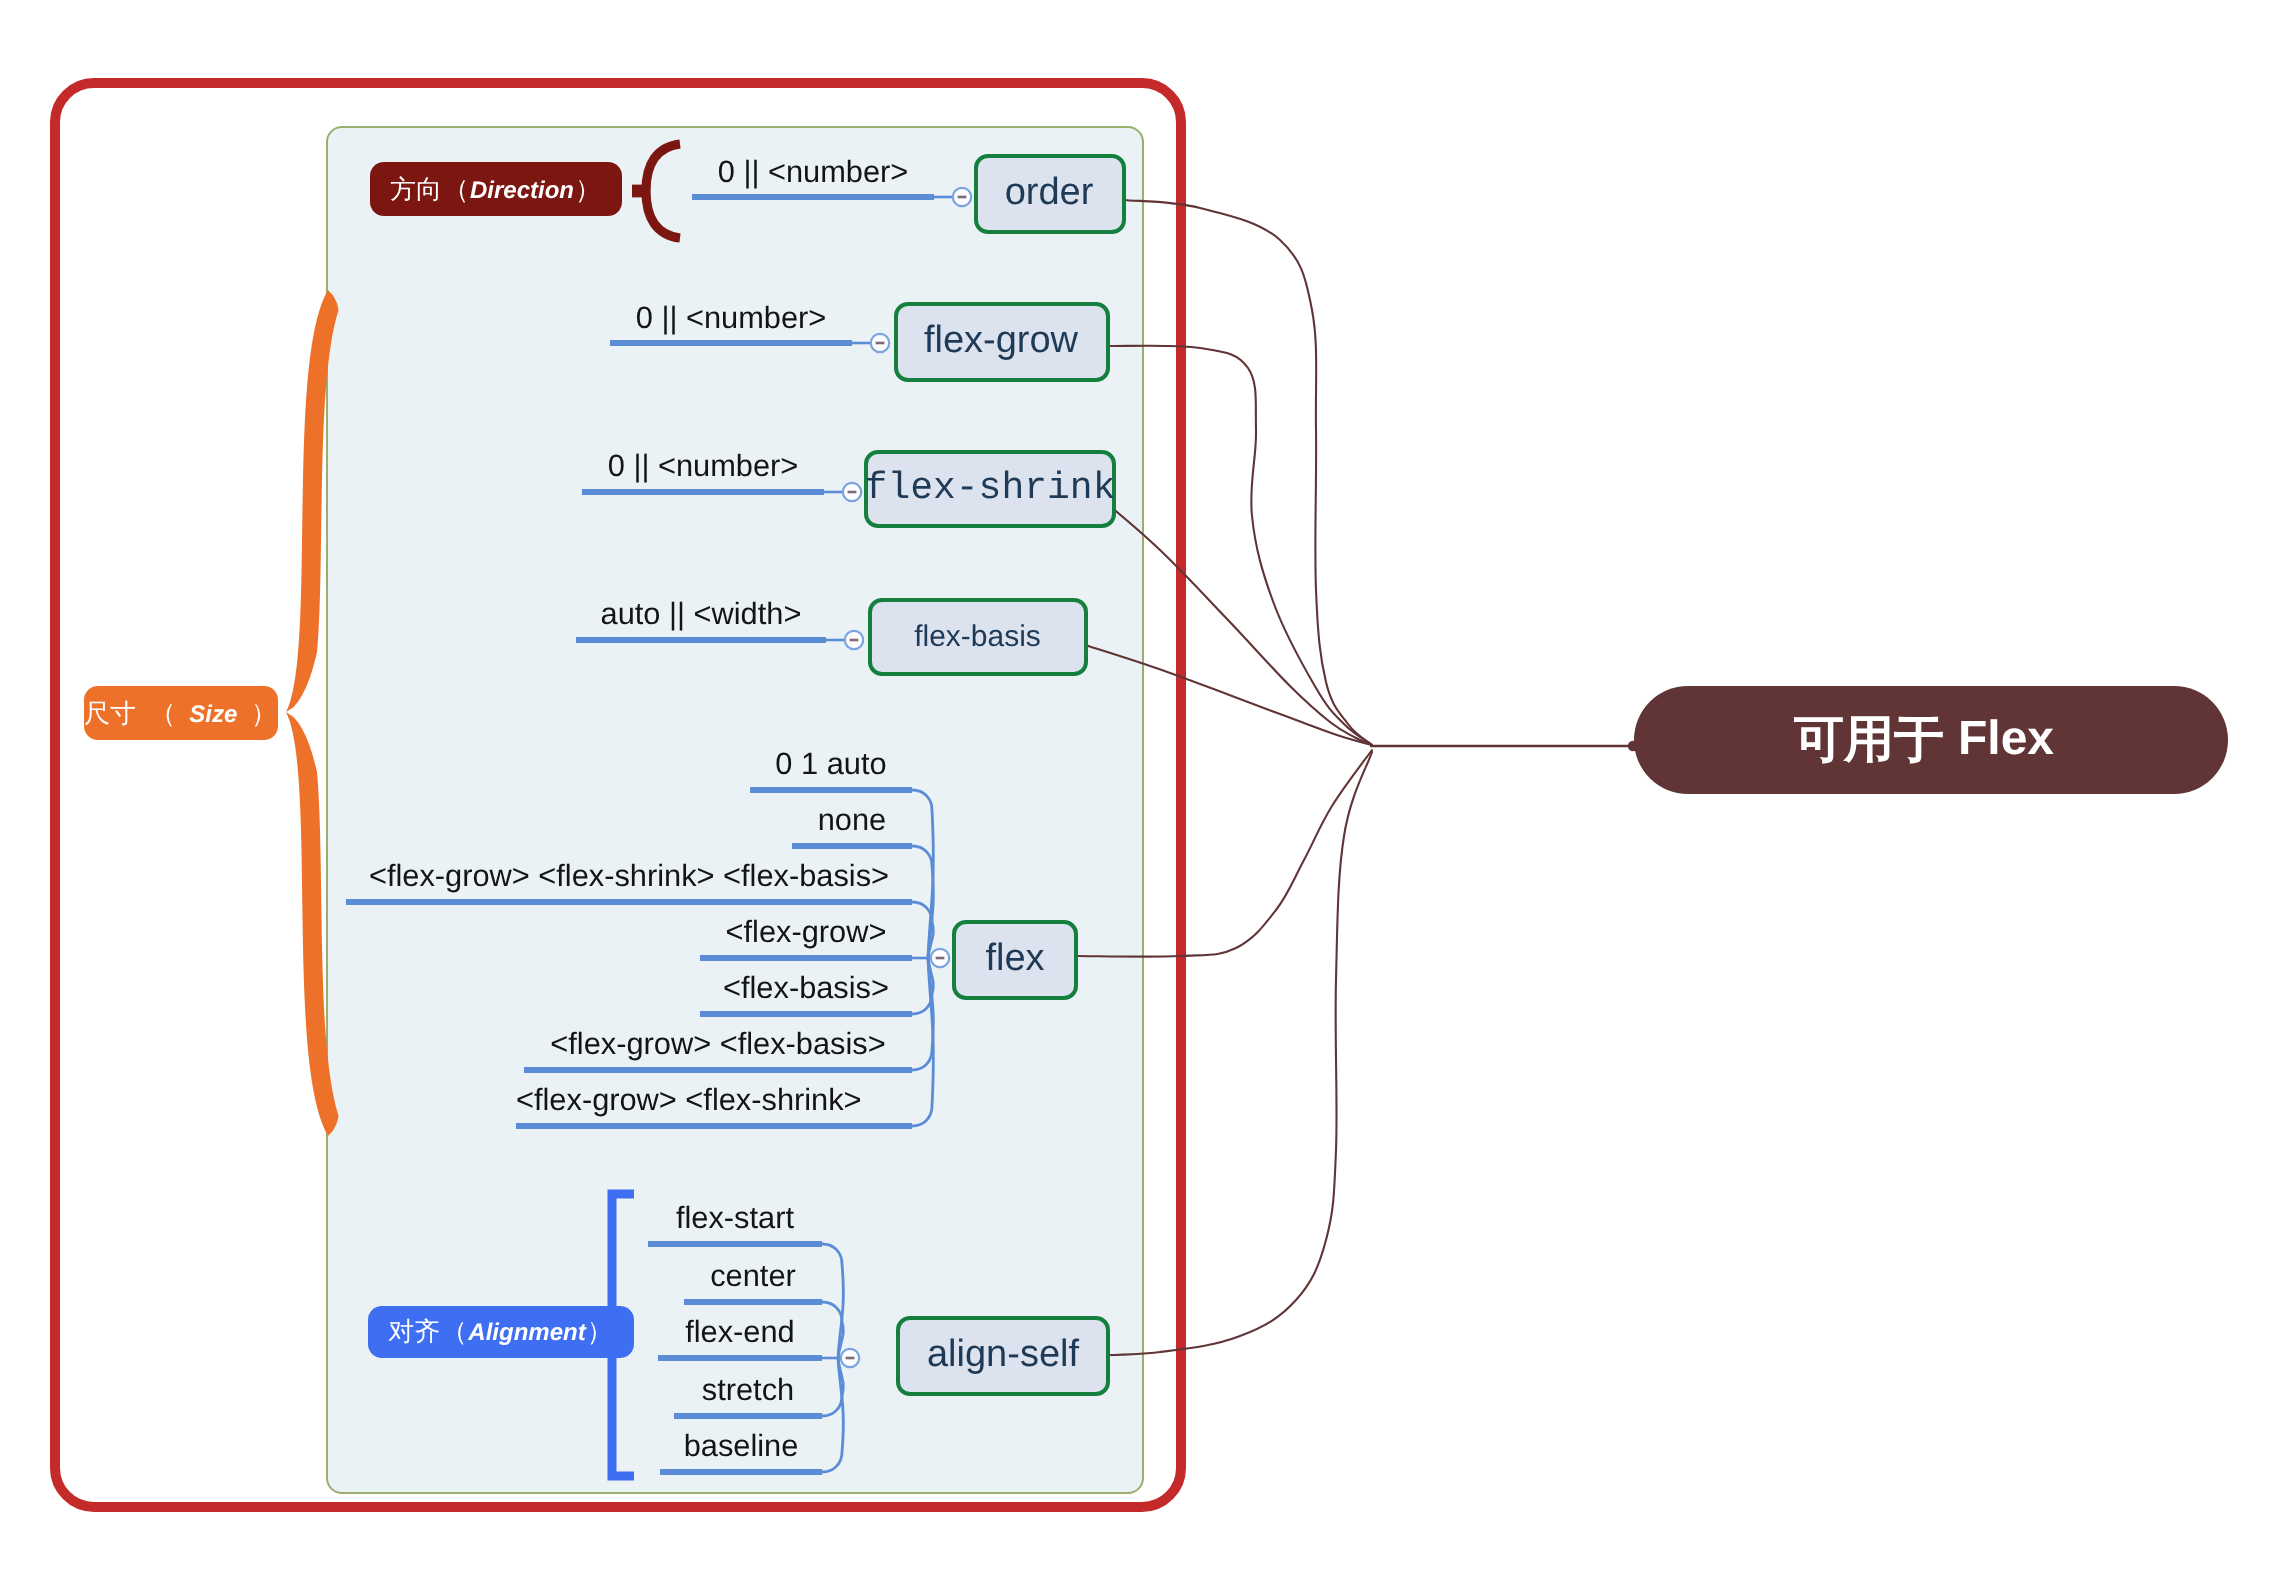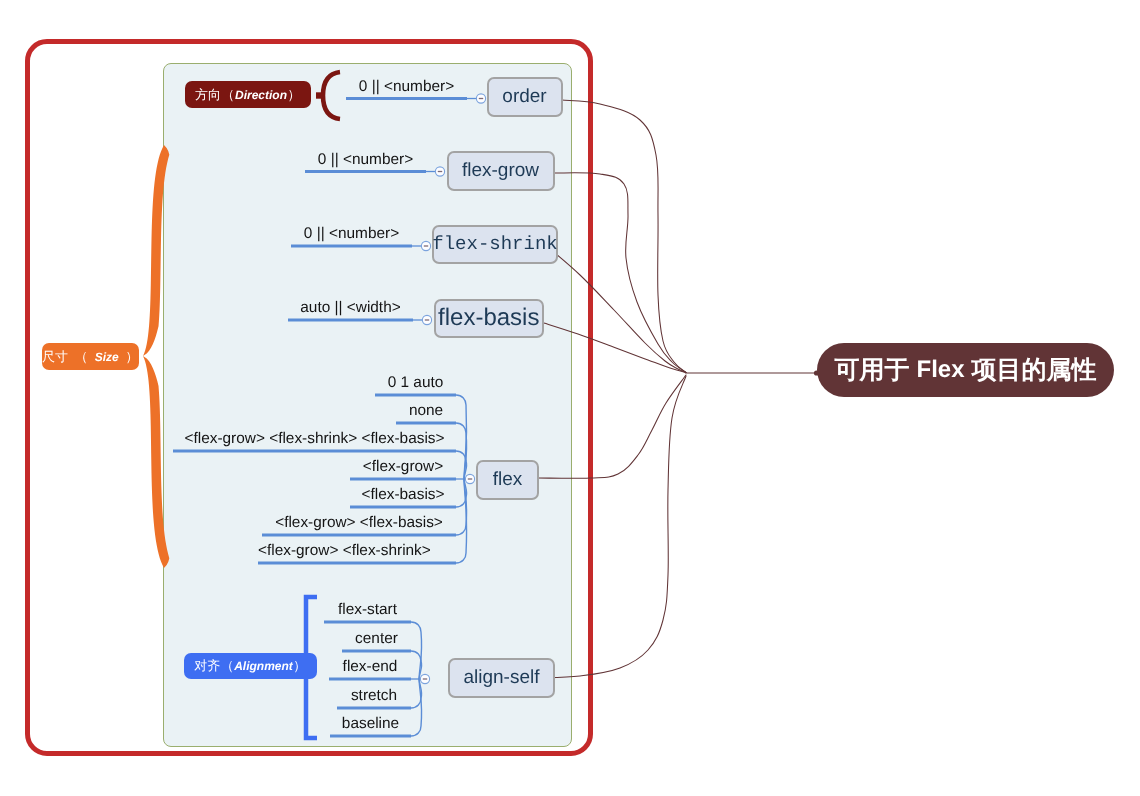--- a/index.html
+++ b/index.html
@@ -20,21 +20,21 @@
         border-radius:7px;color:#ffffff;white-space:nowrap;}
   .chip .cn{font-style:normal;font-weight:400;font-size:13px;}
   .chip .pp{font-style:normal;font-weight:400;font-size:13px;
             display:inline-block;width:14px;text-align:center;overflow:visible;}
   .chip .en{font-style:italic;font-weight:700;font-size:12px;}
   .chip.dir{background:#7b1611;}
   .chip.size{background:#ed7128;}
   .chip.align{background:#3e6ef2;}
 
   .node{position:absolute;box-sizing:border-box;display:flex;align-items:center;
-        justify-content:center;background:#dce3ef;border:2px solid #a3a3a3;
+        justify-content:center;background:#dce3ef;border:2px solid #15803d;
         border-radius:7px;color:#1e3a56;white-space:nowrap;}
 
   .leaf{position:absolute;white-space:nowrap;color:#141414;font-size:15.4px;
         text-align:center;line-height:1;}
 
   .root{position:absolute;left:817px;top:343px;width:297px;height:54px;
         background:#613436;border-radius:27px;display:flex;align-items:center;
         justify-content:center;color:#ffffff;white-space:nowrap;}
   .root .cn{font-size:25px;font-weight:bold;}
   .root .en{font-size:24px;font-weight:bold;padding:0 7px;}
@@ -138,34 +138,33 @@
 
   <div class="node" style="left:486.5px;top:77px;width:76px;height:40px;font-size:19px;">
     <span>order</span>
   </div>
   <div class="node" style="left:446.5px;top:150.5px;width:108px;height:40px;font-size:19px;">
     <span>flex-grow</span>
   </div>
   <div class="node" style="left:432px;top:224.5px;width:126px;height:39.5px;font-size:19px;font-family:Liberation Mono, monospace;">
     <span>flex-shrink</span>
   </div>
-  <div class="node" style="left:433.5px;top:298.5px;width:110.5px;height:39.5px;font-size:24px;">
+  <div class="node" style="left:433.5px;top:298.5px;width:110.5px;height:39.5px;font-size:15px;">
     <span>flex-basis</span>
   </div>
   <div class="node" style="left:476px;top:459.5px;width:63px;height:40px;font-size:19px;">
     <span>flex</span>
   </div>
   <div class="node" style="left:431px;top:658px;width:107px;height:40px;font-size:19px;margin-left:17px;">
     <span>align-self</span>
   </div>
 
   <div class="root">
     <span class="cn">可用于</span>
     <span class="en">Flex</span>
-    <span class="cn">项目的属性</span>
   </div>
 
   <div id="leaves">
       <div class="leaf" style="left: 346px; top: 78.5px; width: 121px; text-align: center; padding-left: 0px;">0 || &lt;number&gt;</div>
       <div class="leaf" style="left: 305px; top: 151.5px; width: 121px; text-align: center; padding-left: 0px;">0 || &lt;number&gt;</div>
       <div class="leaf" style="left: 291px; top: 226px; width: 121px; text-align: center; padding-left: 0px;">0 || &lt;number&gt;</div>
       <div class="leaf" style="left: 288px; top: 300px; width: 125px; text-align: center; padding-left: 0px;">auto || &lt;width&gt;</div>
       <div class="leaf" style="left: 375px; top: 375px; width: 81px; text-align: center; padding-left: 0px;">0 1 auto</div>
       <div class="leaf" style="left: 396px; top: 403px; width: 60px; text-align: center; padding-left: 0px;">none</div>
       <div class="leaf" style="left: 173px; top: 431px; width: 283px; text-align: center; padding-left: 0px;">&lt;flex-grow&gt; &lt;flex-shrink&gt; &lt;flex-basis&gt;</div>

